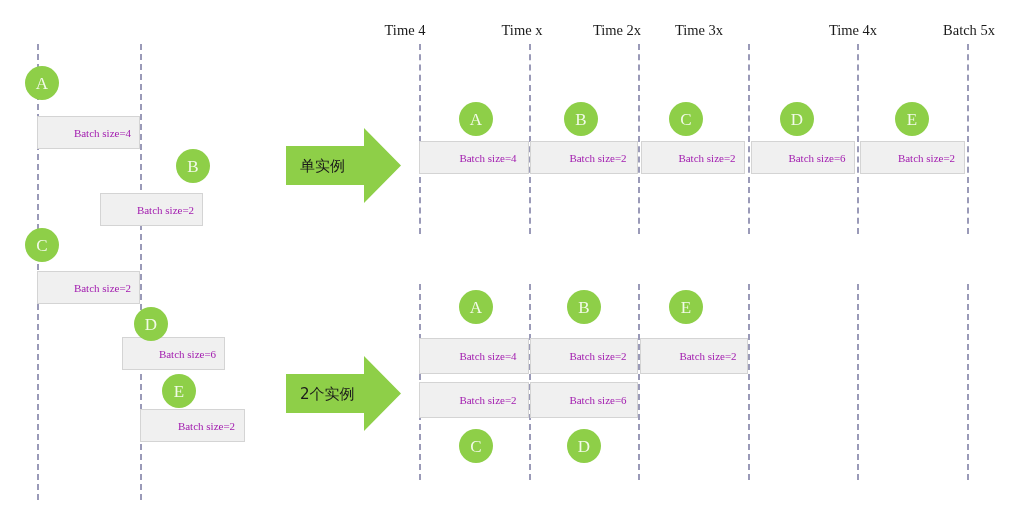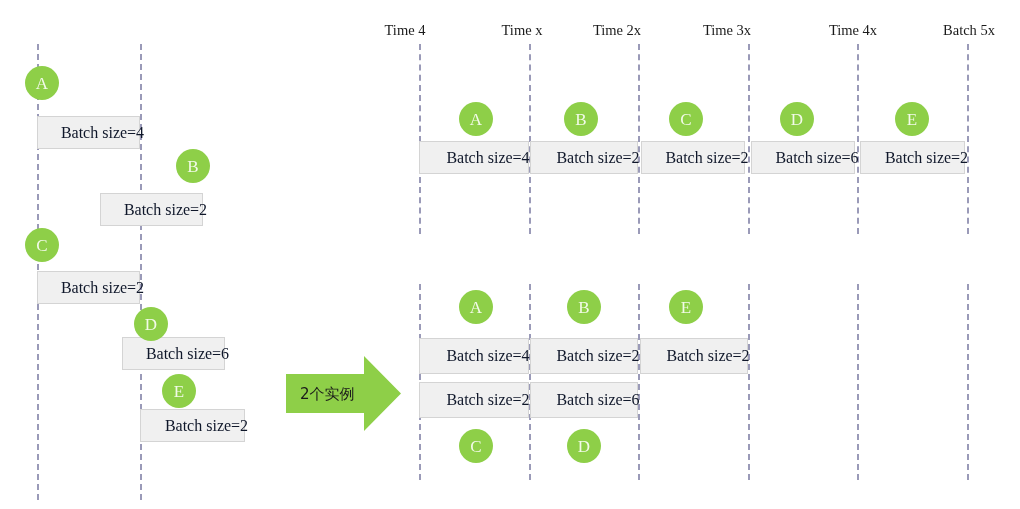--- a/index.html
+++ b/index.html
@@ -28,22 +28,22 @@
 
   
   .box {
     position: absolute;
     box-sizing: border-box;
     background: #f0f0f0;
     border: 1px solid #d4d4d4;
     display: flex;
     align-items: center;
     justify-content: center;
-    font-size: 16px;
-    color: #0f172a;
+    font-size: 11px;
+    color: #a21caf;
     white-space: nowrap;
     z-index: 3;
     padding-left: 28px;
   }
 
   
   .badge {
     position: absolute;
     width: 34px;
     height: 34px;
@@ -88,21 +88,21 @@
 </style>
 </head>
 <body>
 
 <div id="canvas">
 
   <div>
     <div class="time-label" style="left:405px">Time 4</div>
     <div class="time-label" style="left:522px">Time x</div>
     <div class="time-label" style="left:617px">Time 2x</div>
-    <div class="time-label" style="left:727px">Time 3x</div>
+    <div class="time-label" style="left:699px">Time 3x</div>
     <div class="time-label" style="left:853px">Time 4x</div>
     <div class="time-label" style="left:969px">Batch 5x</div>
   </div>
 
   <div>
     <div class="vline" style="left:37px; top:44px; height:456px;"></div>
     <div class="vline" style="left:140px; top:44px; height:456px;"></div>
 
     <div class="badge" style="left:25px; top:66px;">A</div>
     <div class="box" style="left:37px; top:116px; width:103px; height:33px;">Batch size=4</div>
@@ -113,20 +113,26 @@
     <div class="badge" style="left:25px; top:228px;">C</div>
     <div class="box" style="left:37px; top:271px; width:103px; height:33px;">Batch size=2</div>
 
     <div class="badge" style="left:134px; top:307px;">D</div>
     <div class="box" style="left:122px; top:337px; width:103px; height:33px;">Batch size=6</div>
 
     <div class="badge" style="left:162px; top:374px;">E</div>
     <div class="box" style="left:140px; top:409px; width:105px; height:33px;">Batch size=2</div>
   </div>
 
+  <div class="arrow" style="left:286px; top:128px; width:115px; height:75px;">
+    <svg width="115" height="75" viewBox="0 0 115 75">
+      <polygon points="0,18 78,18 78,0 115,37.5 78,75 78,57 0,57" fill="#8ecf48"></polygon>
+    </svg>
+    <span class="arrow-label">单实例</span>
+  </div>
 
   <div class="arrow" style="left:286px; top:356px; width:115px; height:75px;">
     <svg width="115" height="75" viewBox="0 0 115 75">
       <polygon points="0,18 78,18 78,0 115,37.5 78,75 78,57 0,57" fill="#8ecf48"></polygon>
     </svg>
     <span class="arrow-label">2个实例</span>
   </div>
 
   <div>
     <div class="vline" style="left:419px; top:44px; height:190px;"></div>

